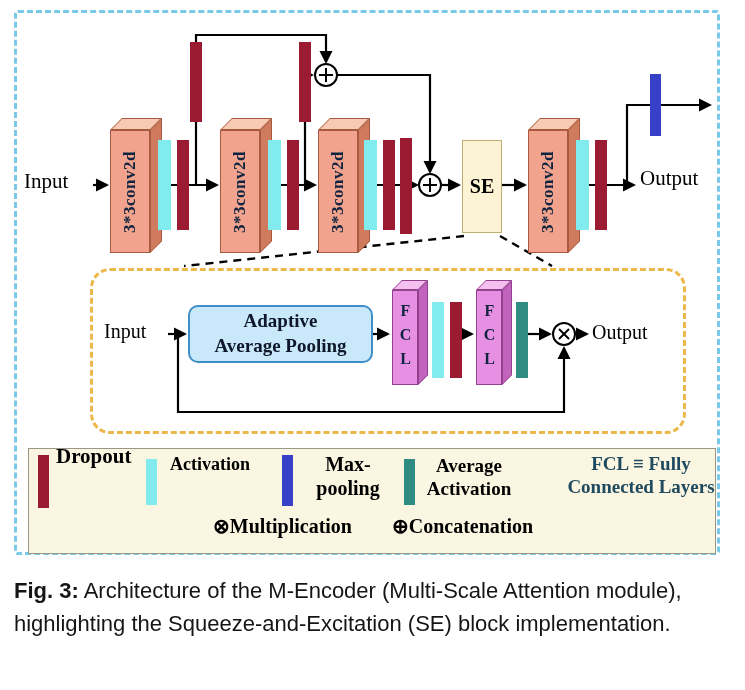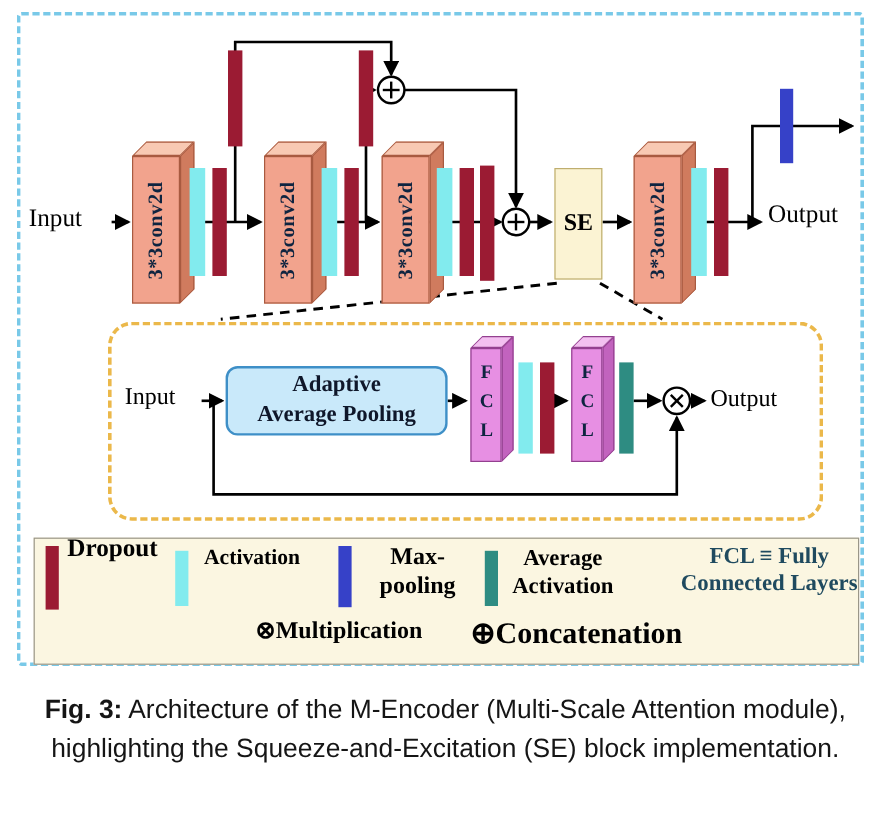--- a/index.html
+++ b/index.html
@@ -21,21 +21,21 @@
   .cyanb{background:#82EBEE;}
   .blueb{background:#3641C8;}
   .tealb{background:#2E8C82;}
   .dlabel{position:absolute;font-weight:400;color:#000;white-space:nowrap;}
   .se-box{position:absolute;left:462px;top:140px;width:40px;height:93px;background:#FBF3D3;border:1px solid #BFAE6F;display:flex;align-items:center;justify-content:center;box-sizing:border-box;font-weight:700;font-size:20px;color:#000;}
   .detail-box{position:absolute;left:90px;top:268px;width:596px;height:166px;border:3px dashed #EBB84A;border-radius:20px;box-sizing:border-box;}
   .aap-box{position:absolute;left:188px;top:305px;width:185px;height:58px;background:#C9E9FA;border:2px solid #3E8FC7;border-radius:10px;box-sizing:border-box;display:flex;flex-direction:column;align-items:center;justify-content:center;line-height:1.3;}
   .aap-box div{font-weight:700;font-size:19px;color:#0f172a;}
   .legend-box{position:absolute;left:28px;top:448px;width:688px;height:106px;background:#FBF6E1;border:1.5px solid #9A9688;box-sizing:border-box;}
   .leg-lbl{position:absolute;font-weight:700;color:#000;text-align:center;line-height:1.22;}
-  .caption{position:absolute;left:14px;top:574px;width:714px;font-family:"Liberation Sans",sans-serif;font-size:22px;line-height:33px;color:#151515;text-align:center;}
+  .caption{position:absolute;left:14px;top:574px;width:714px;font-family:"Liberation Sans",sans-serif;font-size:22px;line-height:33px;color:#151515;}
   .caption .capb{font-weight:700;}
 </style>
 </head>
 <body>
 
 <div class="page">
 
   <div class="panel"></div>
 
   <svg class="wires" width="745" height="690" viewBox="0 0 745 690">
@@ -193,17 +193,17 @@
     <div>Average</div>
     <div>Activation</div>
   </div>
 
   <div class="leg-lbl" style="left:548px;top:452px;width:186px;font-size:19px;color:#1F4A5F;">
     <div>FCL ≡ Fully</div>
     <div>Connected Layers</div>
   </div>
 
   <div class="leg-lbl" style="left:213px;top:514px;font-size:20px;text-align:right;">⊗Multiplication</div>
-  <div class="leg-lbl" style="left:392px;top:514px;font-size:25px;">⊕Concatenation</div>
+  <div class="leg-lbl" style="left:392px;top:514px;font-size:20px;">⊕Concatenation</div>
 
   <div class="caption"><span class="capb">Fig. 3:</span><span> Architecture of the M-Encoder (Multi-Scale Attention module), highlighting the Squeeze-and-Excitation (SE) block implementation.</span></div>
 
 </div>
 
 </body></html>

